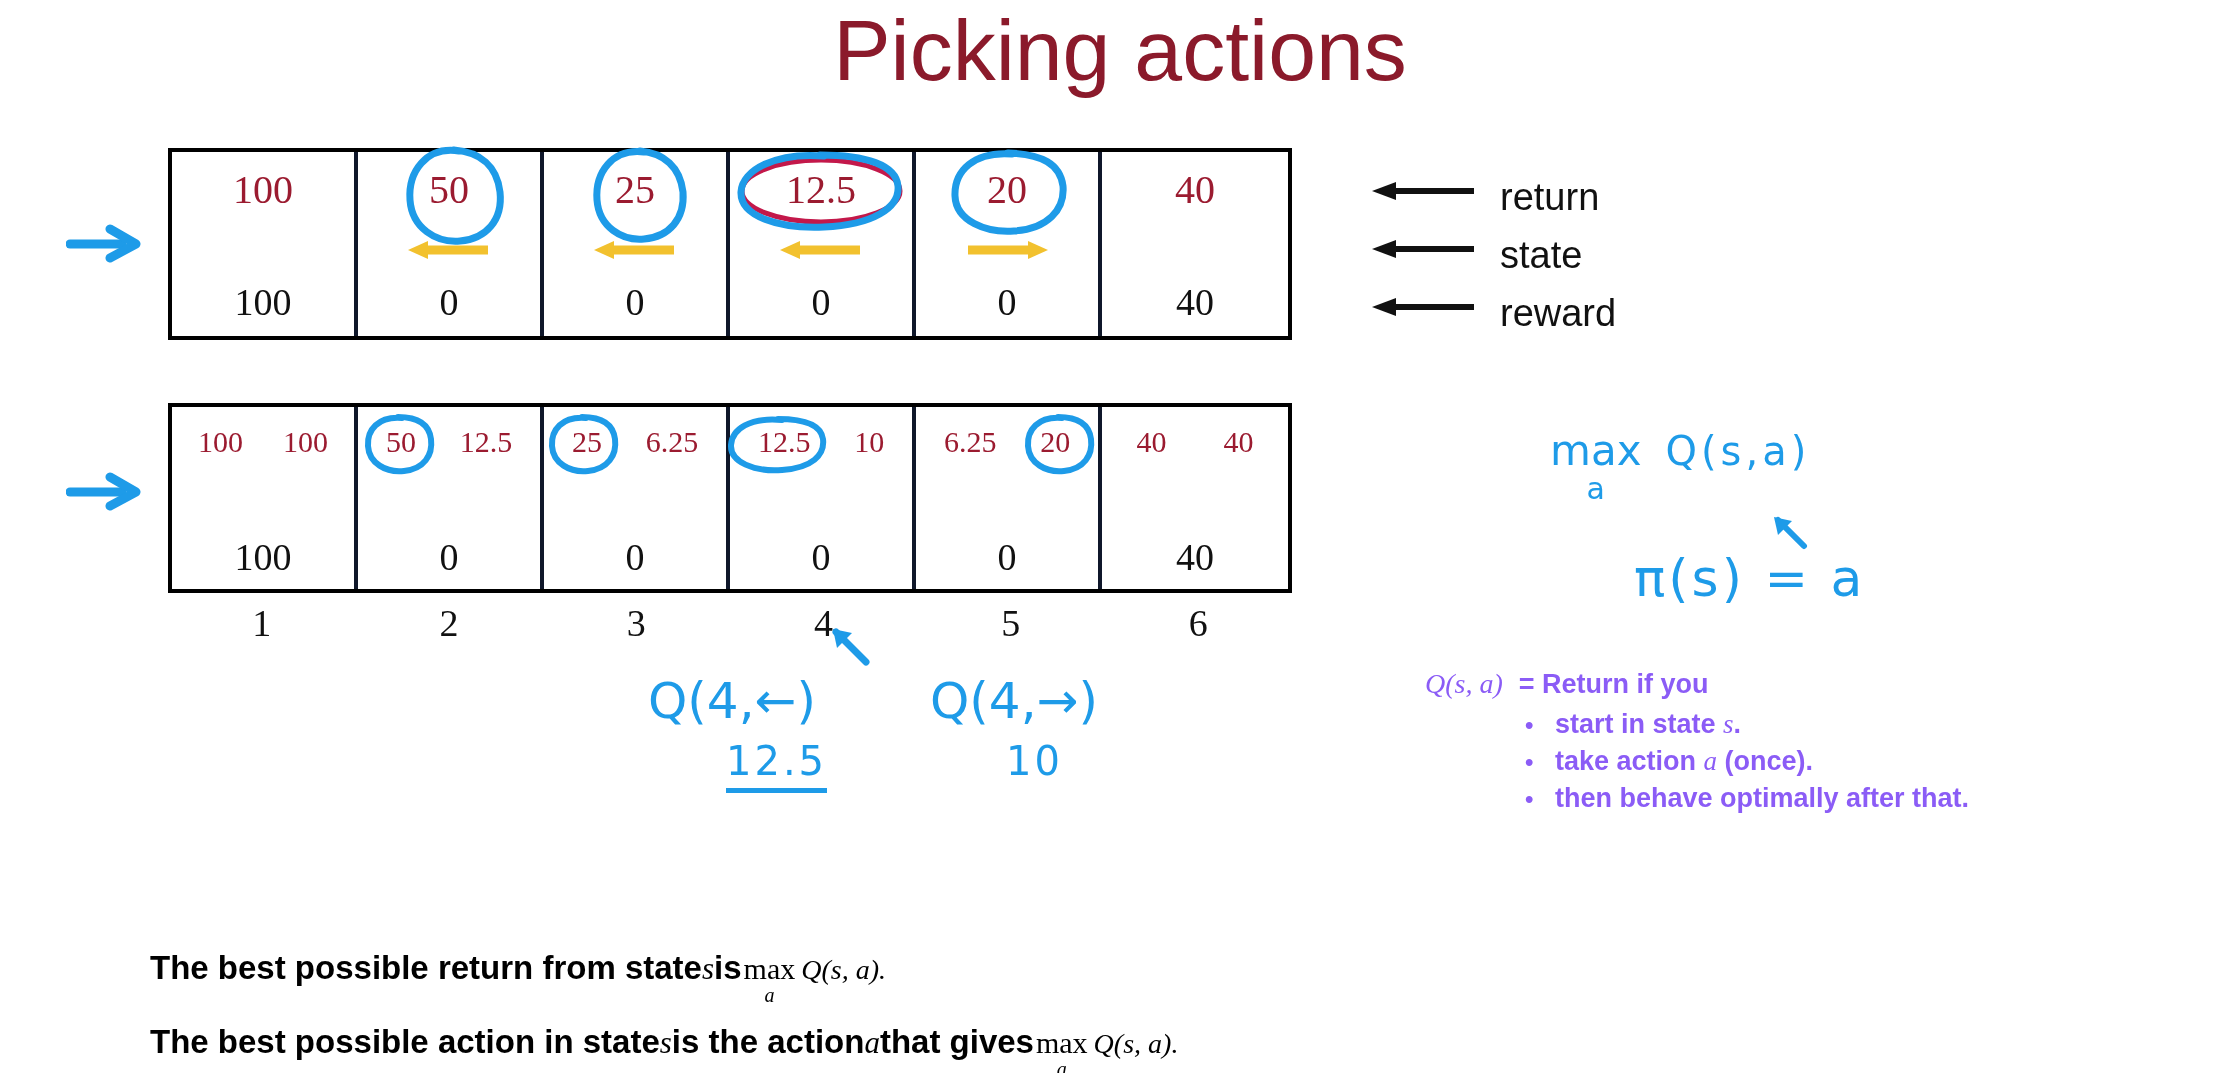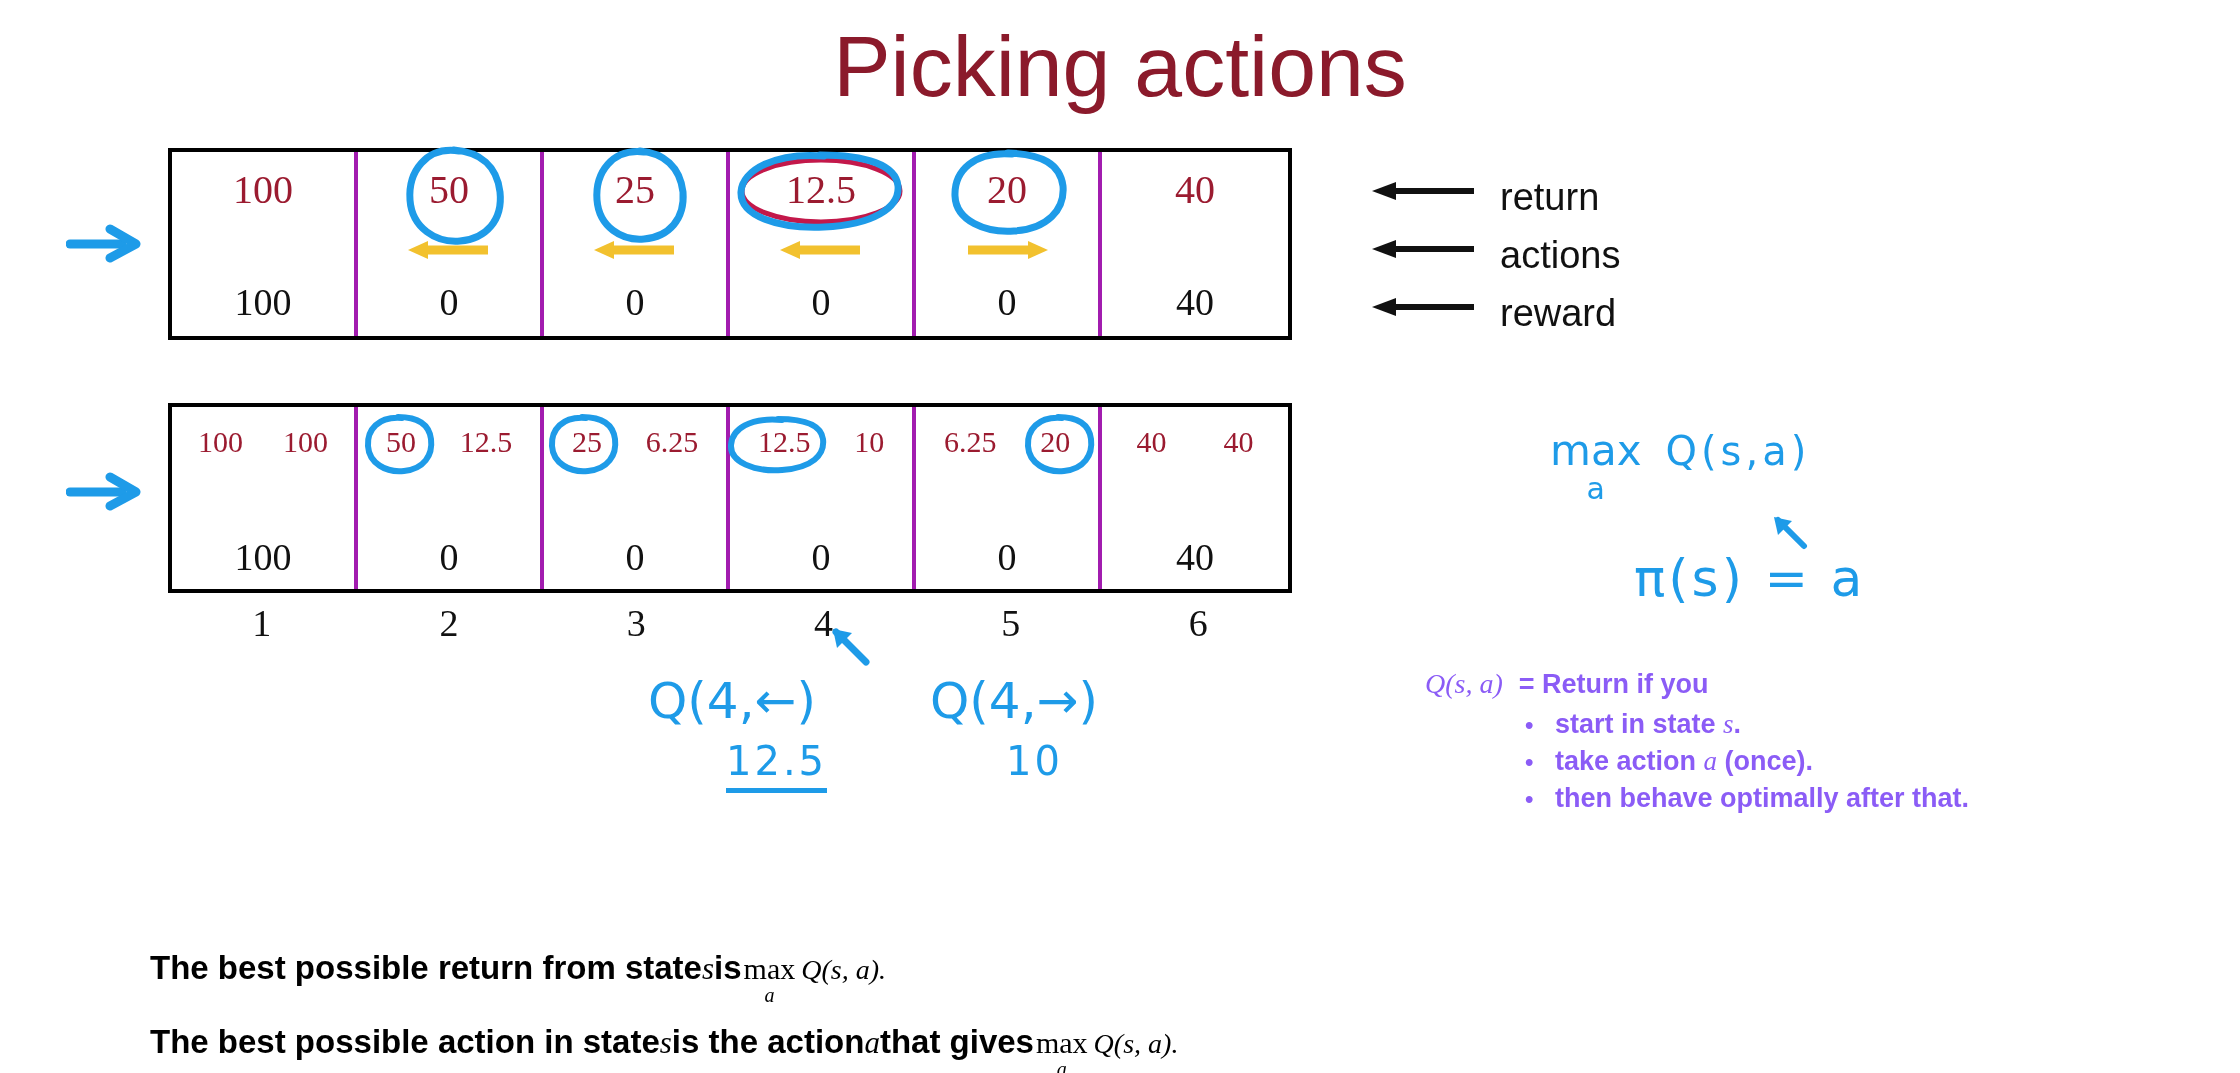--- a/index.html
+++ b/index.html
@@ -12,42 +12,42 @@
     height: 1073px;
     position: relative;
     font-family: "Liberation Sans", sans-serif;
     overflow: hidden;
   }
 
   
   #page-title {
     position: absolute;
     left: 0;
-    top: 18px;
+    top: 2px;
     width: 2240px;
     text-align: center;
     font-size: 86px;
     line-height: 96px;
     font-weight: 400;
     color: #8B1A2B;
     letter-spacing: 0px;
   }
 
   
   .grid {
     position: absolute;
     display: flex;
     border: 4px solid #000000;
     box-sizing: border-box;
     background: #ffffff;
   }
   .grid .cell {
     position: relative;
     width: 187.3px;
-    border-right: 4px solid #a21caf;
+    border-right: 4px solid #0f172a;
     box-sizing: border-box;
   }
   .grid .cell:last-child { border-right: none; }
 
   
   #table-returns {
     left: 168px;
     top: 148px;
     width: 1124px;
     height: 192px;
@@ -346,21 +346,21 @@
       <path d="M104,11 L22,11" stroke="#111" stroke-width="6"></path>
       <path d="M2,11 L26,2 L26,20 Z" fill="#111"></path>
     </svg>
     <span class="legend-label">return</span>
   </div>
   <div class="legend-row">
     <svg class="legend-arrow" viewBox="0 0 108 22">
       <path d="M104,11 L22,11" stroke="#111" stroke-width="6"></path>
       <path d="M2,11 L26,2 L26,20 Z" fill="#111"></path>
     </svg>
-    <span class="legend-label">actions</span>
+    <span class="legend-label">state</span>
   </div>
   <div class="legend-row">
     <svg class="legend-arrow" viewBox="0 0 108 22">
       <path d="M104,11 L22,11" stroke="#111" stroke-width="6"></path>
       <path d="M2,11 L26,2 L26,20 Z" fill="#111"></path>
     </svg>
     <span class="legend-label">reward</span>
   </div>
 </div>
 

